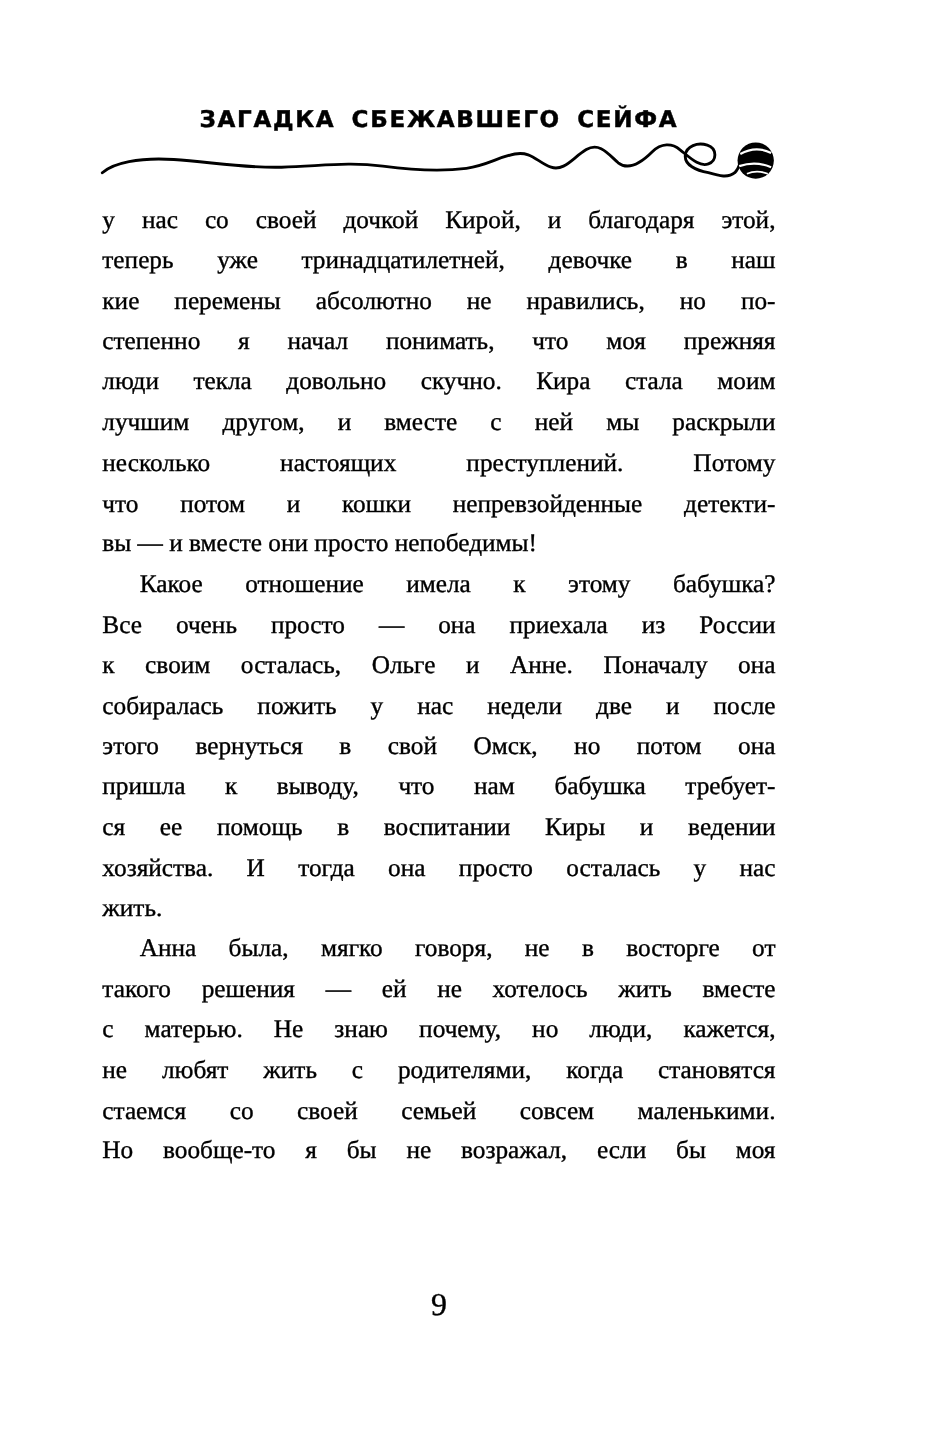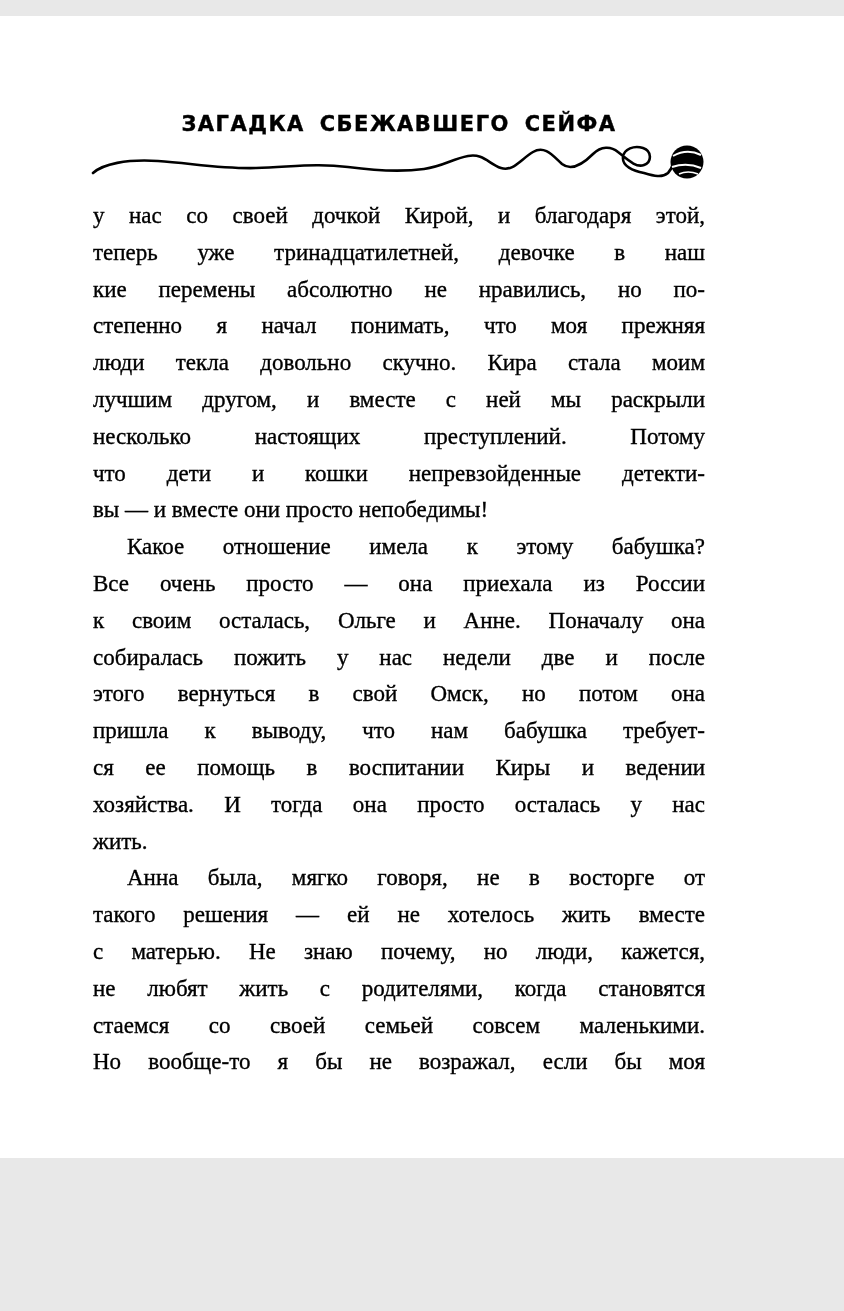--- a/index.html
+++ b/index.html
@@ -1,24 +1,23 @@
 <!DOCTYPE html>
 <html><head>
 <meta charset="utf-8">
 <style>
   html, body { margin: 0; padding: 0; background: #e8e8e8; }
   .page {
     position: relative;
     width: 844px;
-    height: 1142px;
+    height: 1311px;
     background: #ffffff;
     overflow: hidden;
     font-family: "Liberation Serif", serif;
     color: #000;
-    margin-top: 16px;
   }
   .chapter-title {
     position: absolute;
     left: 93px;
     top: 96px;
     width: 612px;
     text-align: center;
     font-family: "DejaVu Sans", sans-serif;
     font-weight: bold;
     font-size: 21px;
@@ -96,21 +95,21 @@
   </svg>
 
   <div class="body-text">
       <div class="line">у нас со своей дочкой Кирой, и благодаря этой,</div>
       <div class="line">теперь уже тринадцатилетней, девочке в наш</div>
       <div class="line">кие перемены абсолютно не нравились, но по-</div>
       <div class="line">степенно я начал понимать, что моя прежняя</div>
       <div class="line">люди текла довольно скучно. Кира стала моим</div>
       <div class="line">лучшим другом, и вместе с ней мы раскрыли</div>
       <div class="line">несколько настоящих преступлений. Потому</div>
-      <div class="line">что дети и кошки непревзойденные детекти-</div>
+      <div class="line">что потом и кошки непревзойденные детекти-</div>
       <div class="line para-end">вы — и вместе они просто непобедимы!</div>
       <div class="line indent">Какое отношение имела к этому бабушка?</div>
       <div class="line">Все очень просто — она приехала из России</div>
       <div class="line">к своим осталась, Ольге и Анне. Поначалу она</div>
       <div class="line">собиралась пожить у нас недели две и после</div>
       <div class="line">этого вернуться в свой Омск, но потом она</div>
       <div class="line">пришла к выводу, что нам бабушка требует-</div>
       <div class="line">ся ее помощь в воспитании Киры и ведении</div>
       <div class="line">хозяйства. И тогда она просто осталась у нас</div>
       <div class="line para-end">жить.</div>

